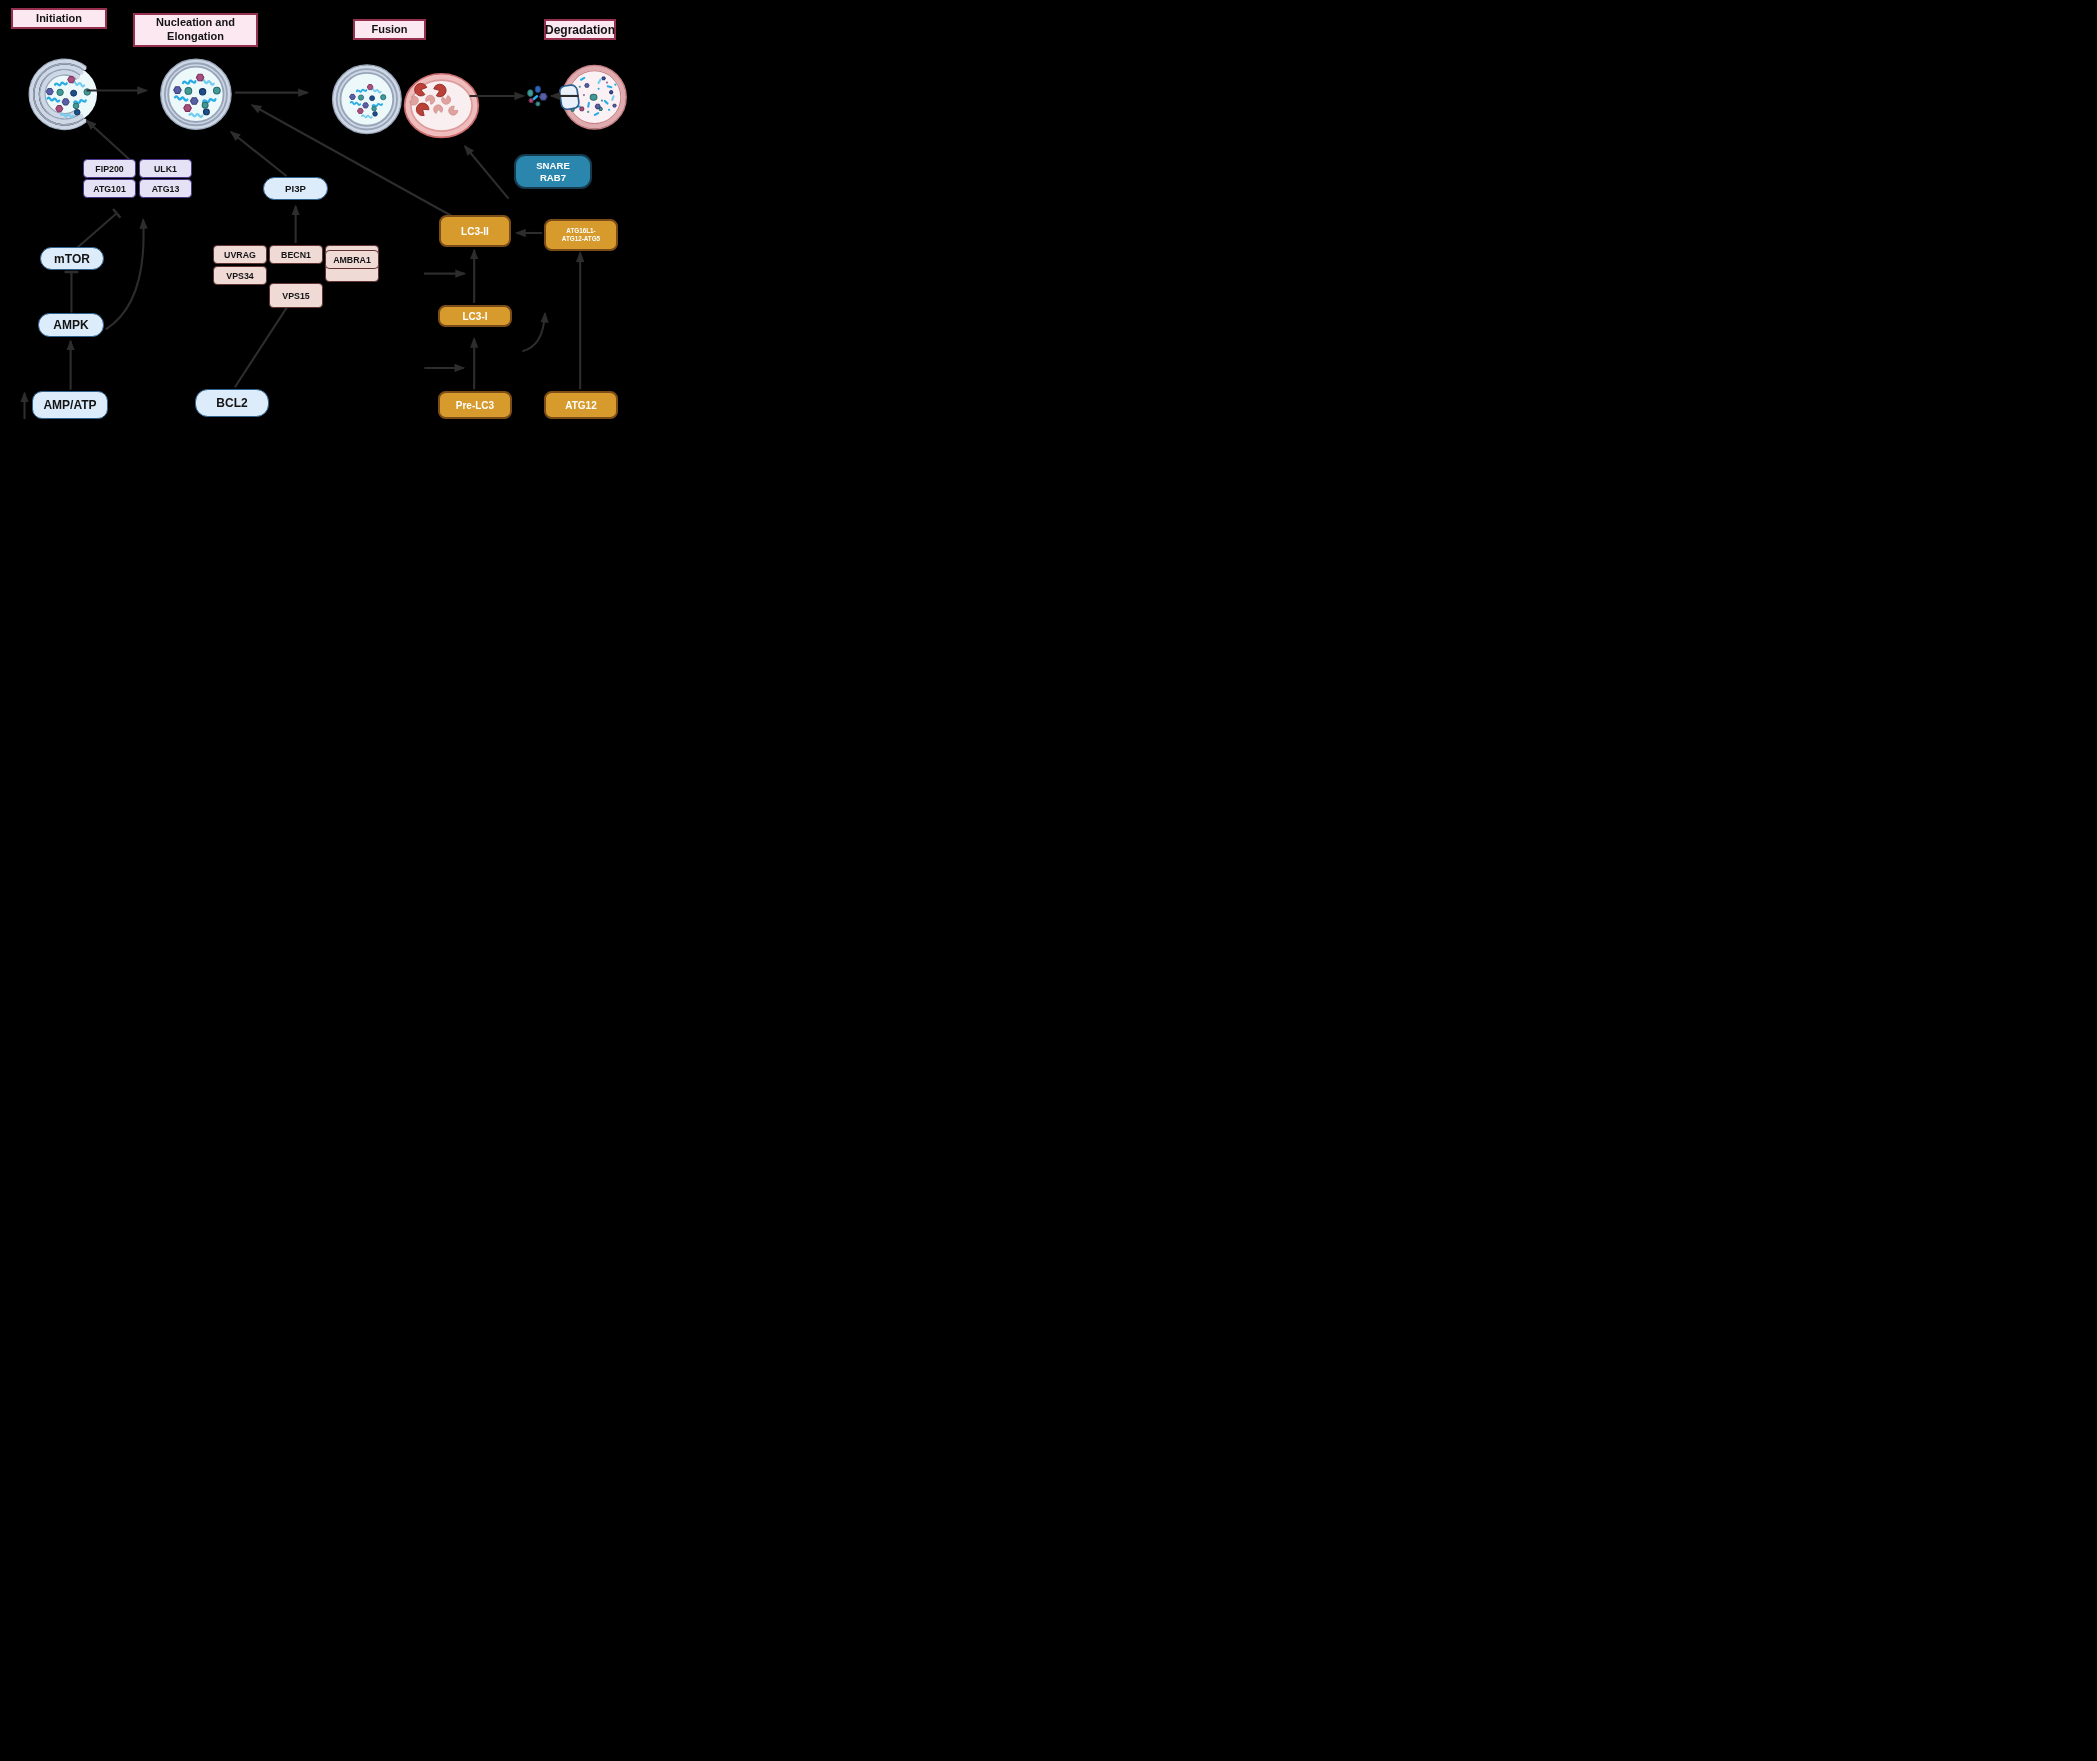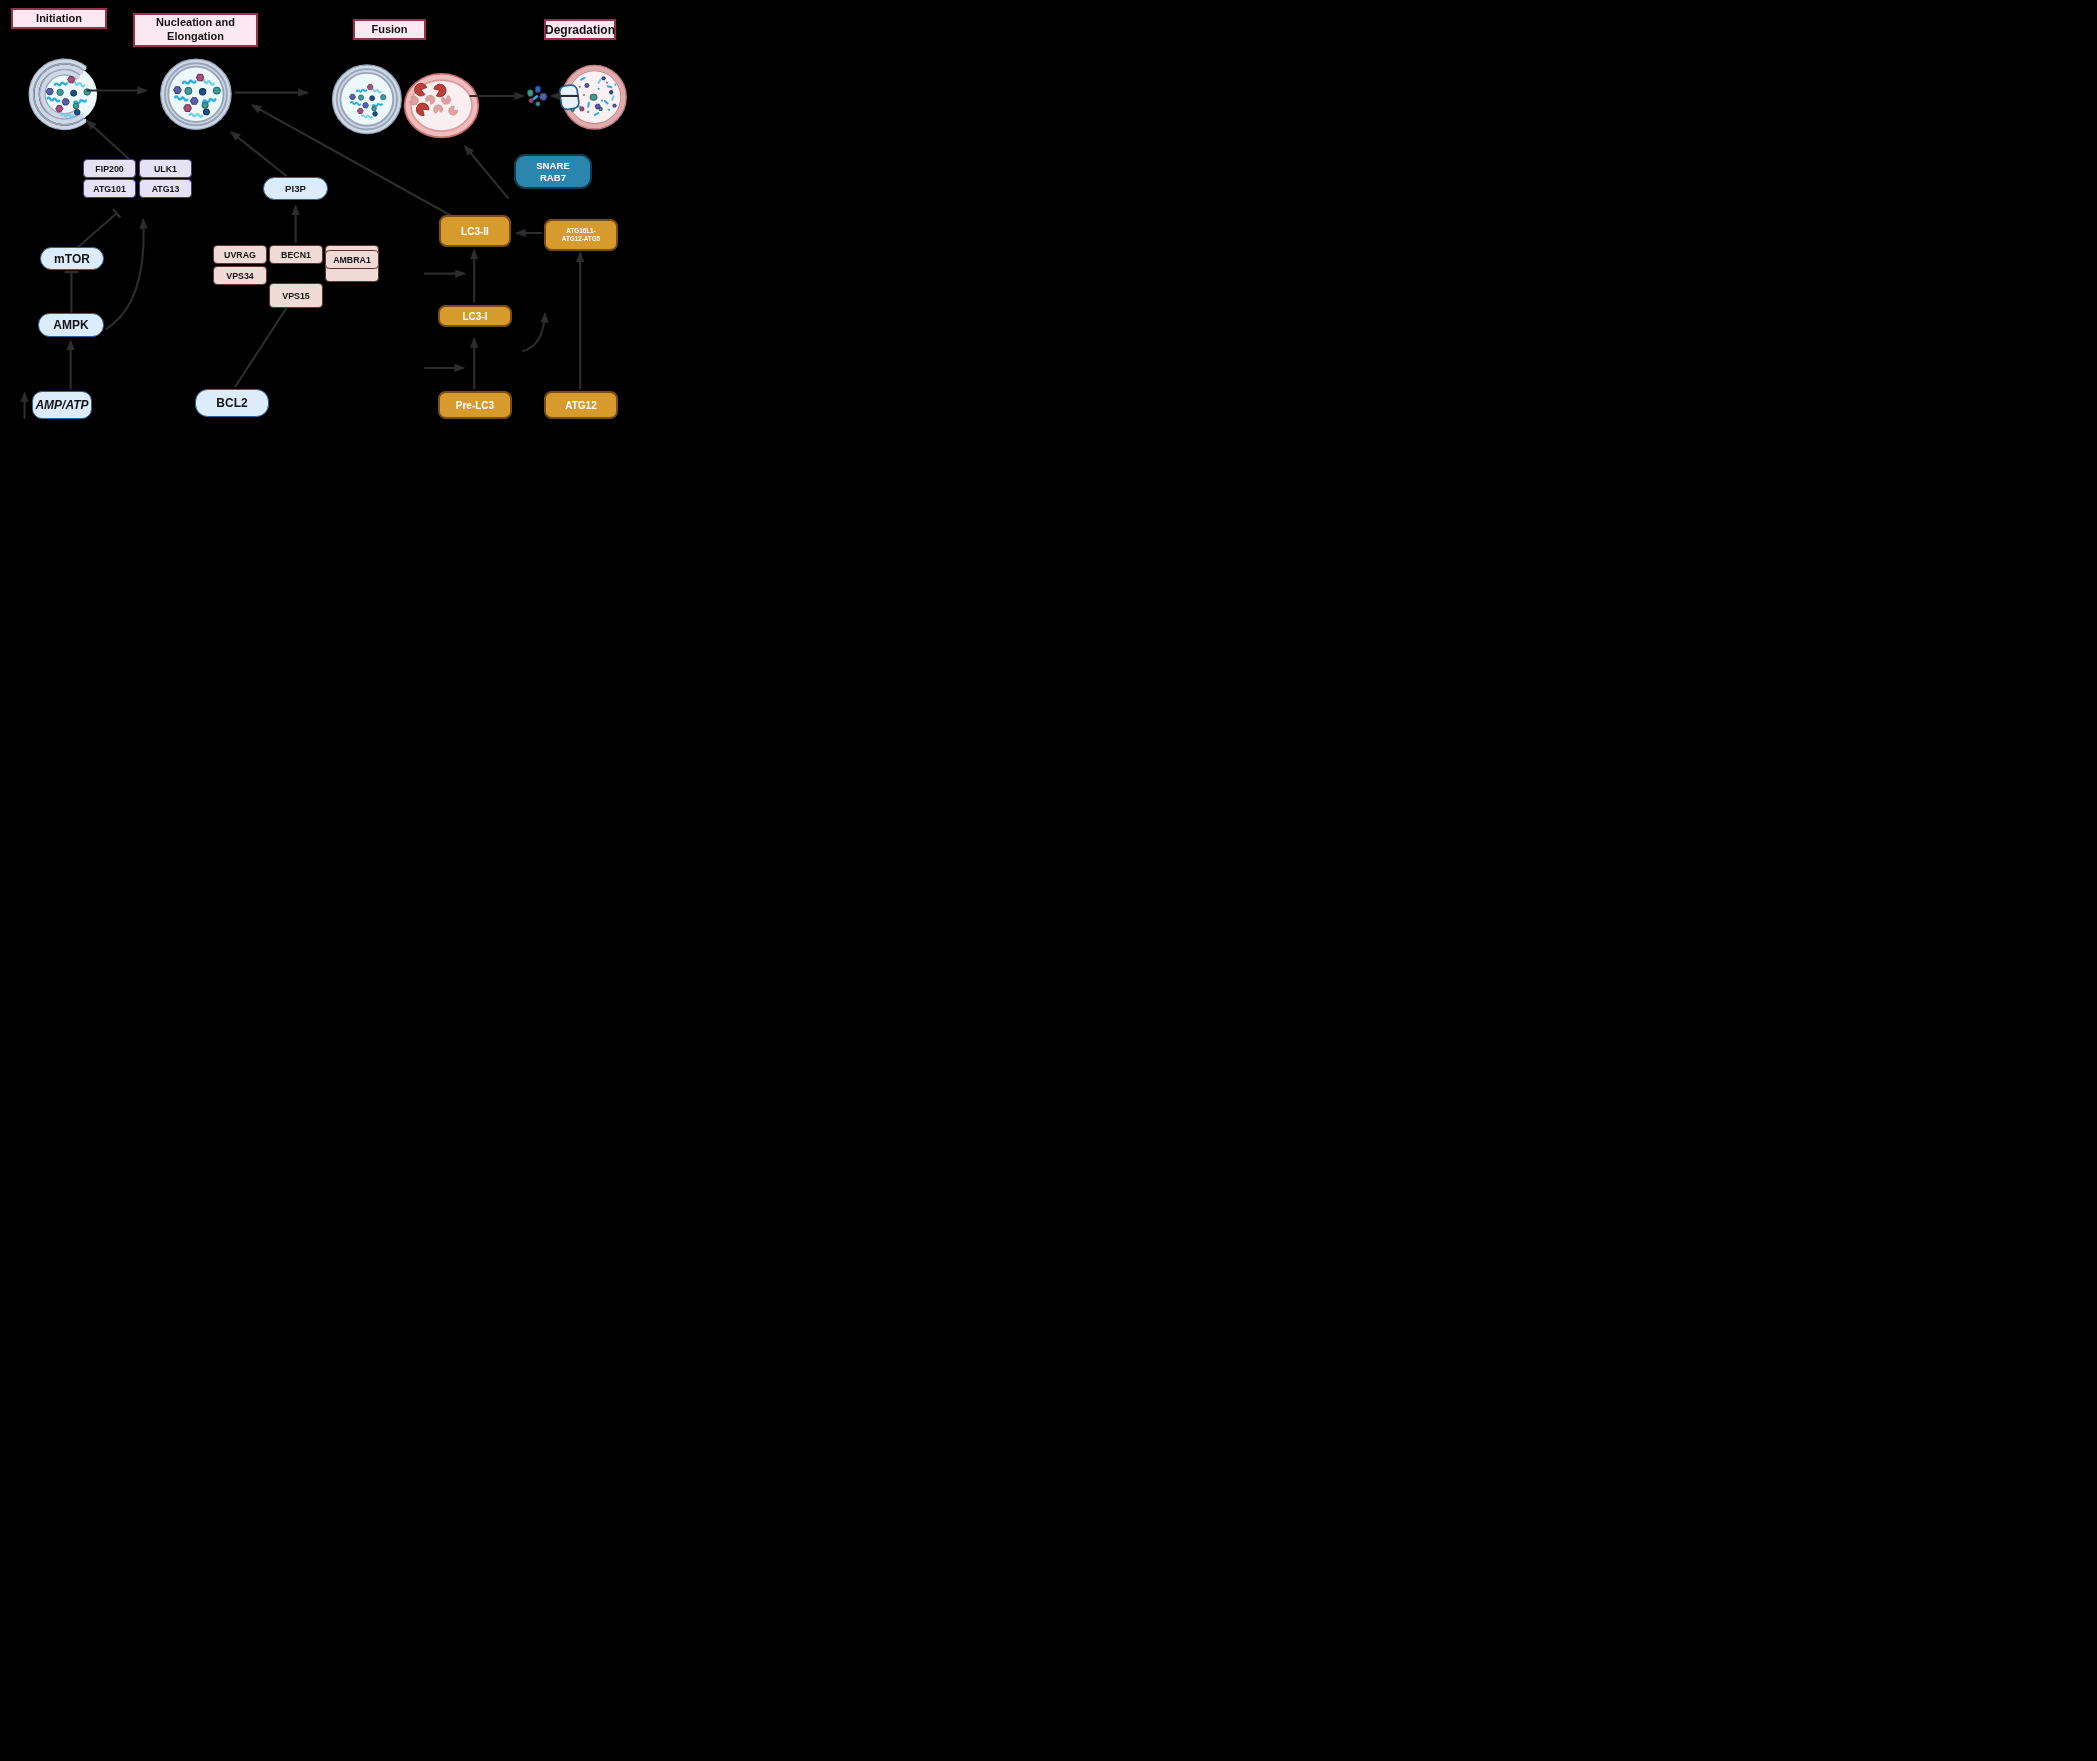--- a/index.html
+++ b/index.html
@@ -226,21 +226,21 @@
     </div>
 
   <div class="lbl blue-pill" style="left:40px;top:247px;width:64px;height:23px;">
     <span>mTOR</span>
     </div>
 
   <div class="lbl blue-pill" style="left:38px;top:313px;width:66px;height:24px;">
     <span>AMPK</span>
     </div>
 
-  <div class="lbl blue-pill" style="left:32px;top:391px;width:60px;height:28px;border-radius:10px;font-style:italic;">
+  <div class="lbl blue-pill" style="left:32px;top:391px;width:76px;height:28px;border-radius:10px;">
     <span>AMP/ATP</span>
     </div>
 
   <div class="lbl blue-pill" style="left:195px;top:389px;width:74px;height:28px;border-radius:12.6px;">
     <span>BCL2</span>
     </div>
 
   <div class="lbl teal-pill" style="left:514px;top:154px;width:78px;height:35px;">
     <span>SNARE</span>
     <span>RAB7</span>

